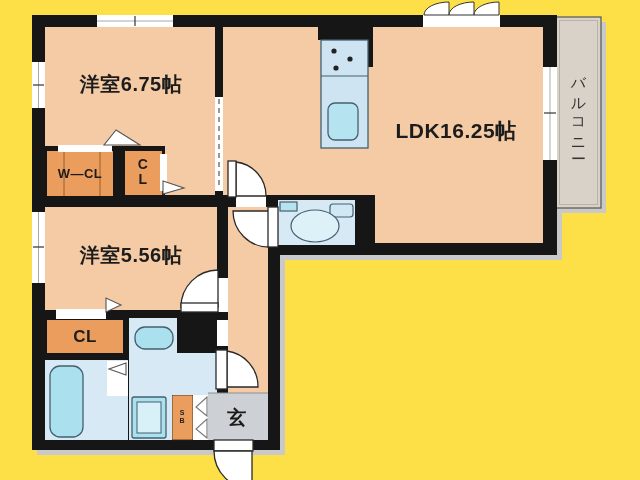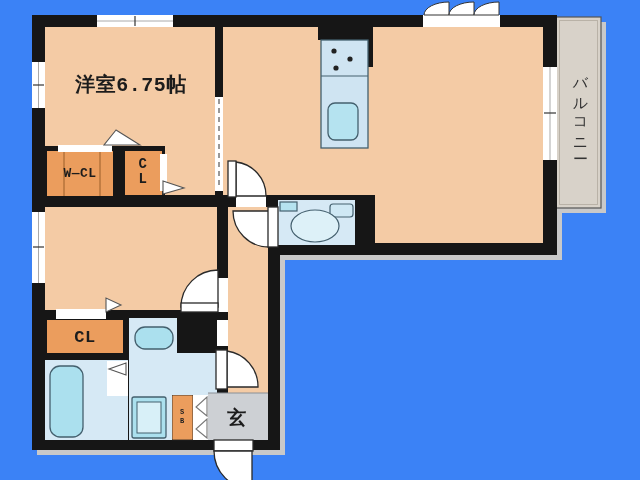--- a/index.html
+++ b/index.html
@@ -1,17 +1,17 @@
 <!DOCTYPE html>
 <html><head>
 <meta charset="utf-8">
 <style>
   html,body{margin:0;padding:0;background:#fff;}
-  #stage{position:relative;width:640px;height:480px;background:#3b82f6;overflow:hidden;
-         font-family:Liberation Mono, monospace;}
+  #stage{position:relative;width:640px;height:480px;background:#fde047;overflow:hidden;
+         font-family:Liberation Sans, sans-serif;}
   #plan-svg{position:absolute;left:0;top:0;}
   .label{position:absolute;transform:translate(-50%,-50%);color:#1c1c1c;white-space:nowrap;
          font-weight:bold;letter-spacing:0.5px;}
   .label.room{font-size:20px;}
   .label.ldk{font-size:21px;}
   .label.closet-sm{font-size:13px;}
   .label.closet{font-size:17px;}
   .label.genkan{font-size:19px;}
   .label.cl-stacked{font-size:14px;line-height:15px;white-space:normal;width:14px;
                     word-break:break-all;text-align:center;}
@@ -153,19 +153,21 @@
     <polygon points="163,181 163,194 184,188"></polygon>
     <polygon points="106,298 106,312 121,305"></polygon>
     <polygon points="126,363 126,375 109,369"></polygon>
     <rect x="193" y="395" width="15" height="45" stroke="none"></rect>
     <polygon points="207,397 207,416 196,407" stroke="#777"></polygon>
     <polygon points="207,419 207,438 196,429" stroke="#777"></polygon>
   </g>
 </svg>
 
   <div class="label room" style="left:131px;top:84px;">洋室6.75帖</div>
+  <div class="label ldk" style="left:456px;top:131px;">LDK16.25帖</div>
+  <div class="label room" style="left:131px;top:255px;">洋室5.56帖</div>
   <div class="label closet-sm" style="left:80px;top:173px;">W—CL</div>
   <div class="label cl-stacked" style="left:143px;top:172px;">CL</div>
   <div class="label closet" style="left:85px;top:337px;">CL</div>
   <div class="label genkan" style="left:237px;top:418px;">玄</div>
   <div class="label sb" style="left:182px;top:417px;">SB</div>
   <div class="label vtext" style="left:578px;top:110px;">バルコニー</div>
 </div>
 
 </body></html>

